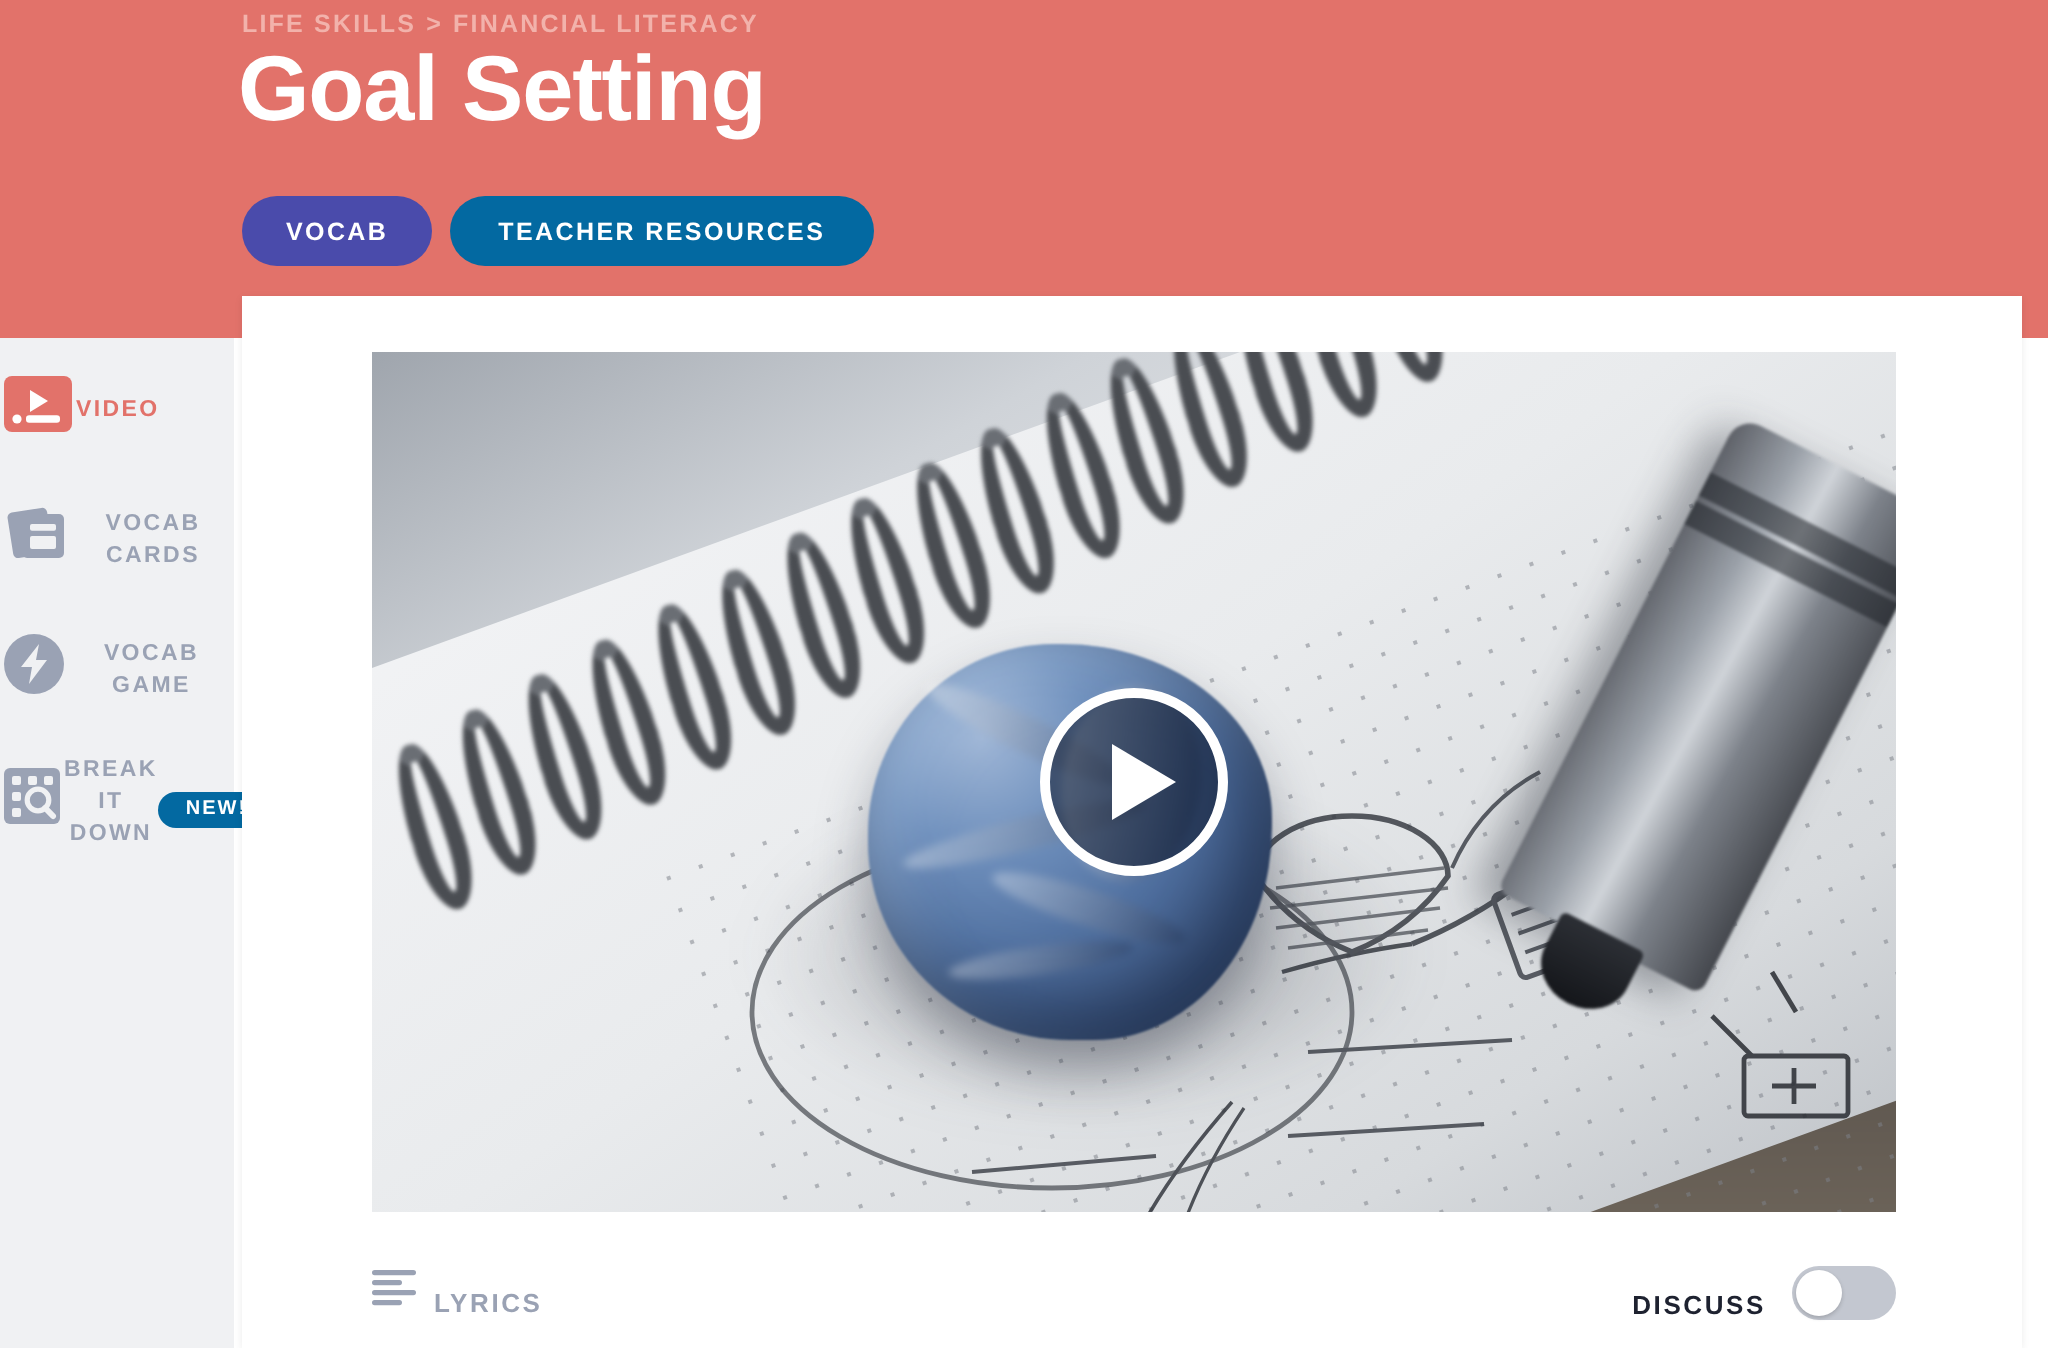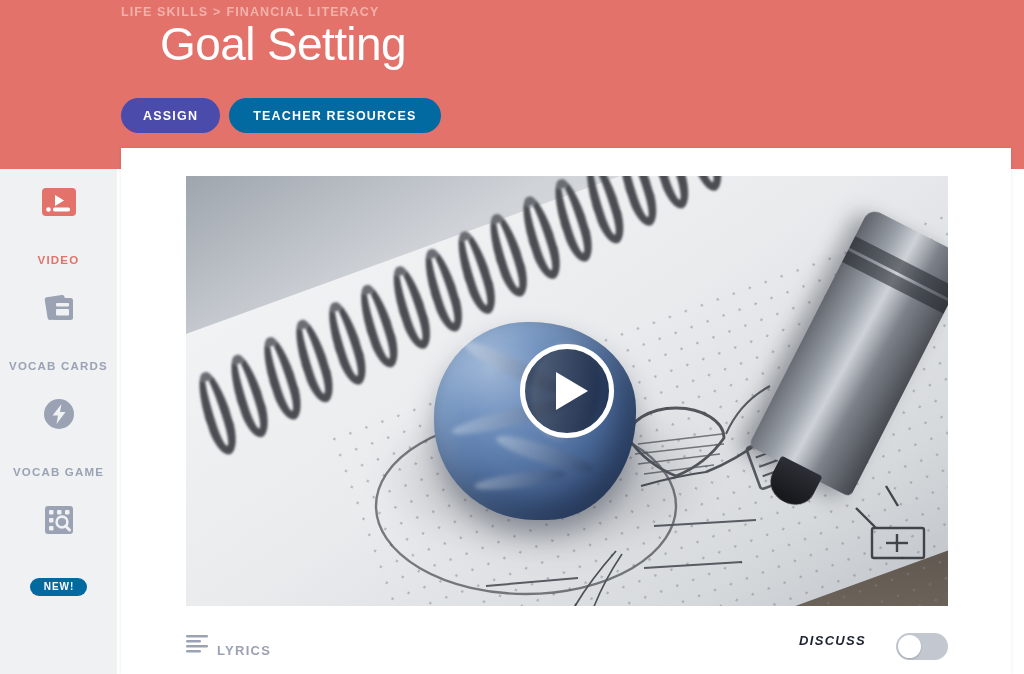--- a/index.html
+++ b/index.html
@@ -30,25 +30,24 @@
     color: #f4b7b0;
     white-space: nowrap;
   }
   .breadcrumb .crumb { color: #f2b2ab; }
   .breadcrumb .sep { margin: 0 5px; color: #f2b2ab; }
 
   .page-title {
     position: absolute;
     left: 119px; top: 20px;
     font-size: 46px;
-    font-weight: 400;
+    font-weight: 700;
     color: #ffffff;
     letter-spacing: -0.6px;
     line-height: 1.08;
-    margin-left: 41px;
   }
 
   .btn-row {
     position: absolute;
     left: 121px; top: 98px;
     display: flex;
     align-items: center;
     gap: 9px;
   }
   .btn {
@@ -73,25 +72,24 @@
   
   .sidebar {
     position: absolute;
     left: 0; top: 169px;
     width: 117px; height: 505px;
     background: #f0f1f3;
     padding-top: 14px;
   }
   .side-item {
     display: flex;
-    flex-direction: column;
+    flex-direction: row;
     align-items: center;
     cursor: pointer;
     margin-bottom: 20px;
-    gap: 25px;
   }
   .side-icon {
     width: 38px; height: 38px;
     display: flex;
     align-items: center;
     justify-content: center;
     margin-bottom: 7px;
   }
   .side-label {
     font-size: 11.5px;
@@ -267,21 +265,21 @@
   }
   .tool-label {
     font-size: 13px;
     font-weight: 700;
     letter-spacing: 1.3px;
     color: #9aa2b4;
     white-space: nowrap;
   }
   .toolbar-spacer { flex: 1; }
 
-  .discuss-group { display: flex; align-items: flex-start; gap: 30px; font-style: italic; }
+  .discuss-group { display: flex; align-items: flex-end; gap: 13px; }
   .discuss-label {
     font-size: 13px;
     font-weight: 700;
     letter-spacing: 1.3px;
     color: #1e2230;
     white-space: nowrap;
   }
   .toggle {
     width: 52px; height: 27px;
     border-radius: 14px;
@@ -305,21 +303,21 @@
 
   <div class="header">
 
     <div class="breadcrumb">
       <span class="crumb">LIFE SKILLS</span><span class="sep">&gt;</span><span class="crumb">FINANCIAL LITERACY</span>
     </div>
 
     <h1 class="page-title">Goal Setting</h1>
 
     <div class="btn-row">
-      <button class="btn btn-assign">ASSIGN</button>
+      <button class="btn btn-assign">VOCAB</button>
       <button class="btn btn-resources">TEACHER RESOURCES</button>
     </div>
   </div>
 
   <div class="sidebar">
 
     <div class="side-item active">
       <span class="side-icon">
         <svg width="36" height="30" viewBox="0 0 36 30">
           <rect x="1" y="1" width="34" height="28" rx="4" fill="#e2726a"></rect>
@@ -359,20 +357,21 @@
           <rect x="2" y="2" width="28" height="28" rx="3" fill="#9aa2b4"></rect>
           <rect x="6" y="6" width="4.5" height="4.5" rx="1" fill="#f0f1f3"></rect>
           <rect x="14" y="6" width="4.5" height="4.5" rx="1" fill="#f0f1f3"></rect>
           <rect x="22" y="6" width="4.5" height="4.5" rx="1" fill="#f0f1f3"></rect>
           <rect x="6" y="14" width="4.5" height="4.5" rx="1" fill="#f0f1f3"></rect>
           <rect x="6" y="22" width="4.5" height="4.5" rx="1" fill="#f0f1f3"></rect>
           <circle cx="19" cy="18" r="5.4" fill="none" stroke="#f0f1f3" stroke-width="2.6"></circle>
           <line x1="22.6" y1="22" x2="26.5" y2="26" stroke="#f0f1f3" stroke-width="3" stroke-linecap="round"></line>
         </svg>
       </span>
+      <span class="side-label">BREAK IT DOWN</span>
       <span class="badge-new">NEW!</span>
     </div>
 
 
   </div>
 
   <div class="card">
 
     <div class="video-wrap">
       <div class="photo">

